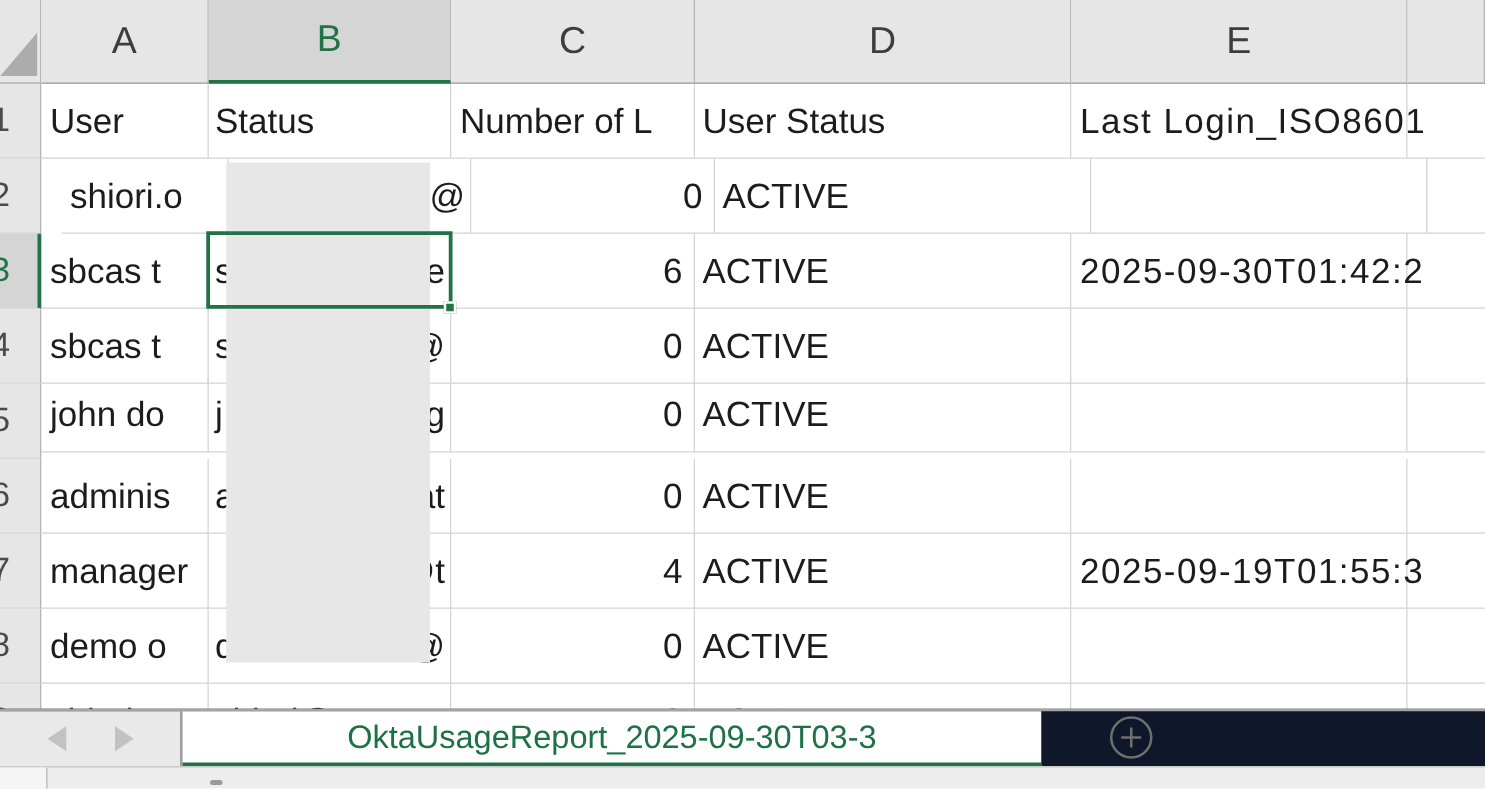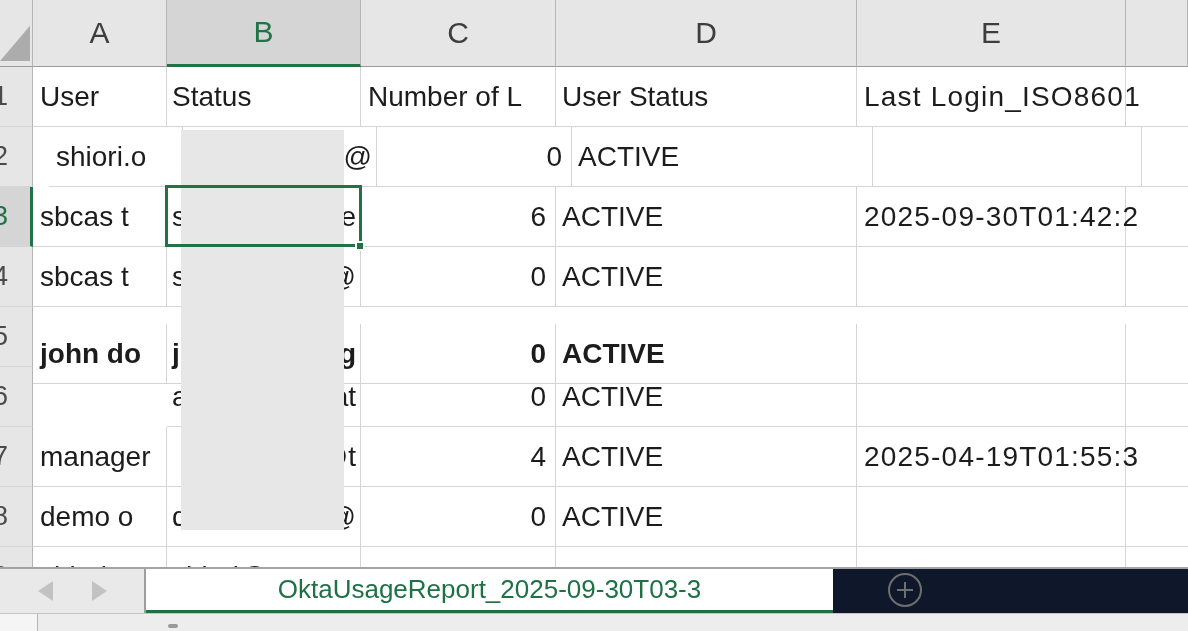--- a/index.html
+++ b/index.html
@@ -195,40 +195,43 @@
           <span>0</span>
         </div>
         <div class="cell cD">
           <span>ACTIVE</span>
         </div>
         <div class="cell cE date">
           <span></span>
         </div>
         <div class="cell cF"></div>
       </div>
-      <div class="grid-row" style="top: 324px; height: 60px; font-weight: bold;">
+      <div class="grid-row" style="top: 302px; height: 60px;">
         <div class="cell cA">
           <span>john do</span>
         </div>
         <div class="cell cB">
           <span class="bfrag-l">j</span>
           <span class="bfrag-r">@g</span>
         </div>
         <div class="cell cC">
           <span>0</span>
         </div>
         <div class="cell cD">
           <span>ACTIVE</span>
         </div>
         <div class="cell cE date">
           <span></span>
         </div>
         <div class="cell cF"></div>
       </div>
       <div class="grid-row" style="top: 367px; height: 60px;">
+        <div class="cell cA">
+          <span>adminis</span>
+        </div>
         <div class="cell cB">
           <span class="bfrag-l">a</span>
           <span class="bfrag-r">at</span>
         </div>
         <div class="cell cC">
           <span>0</span>
         </div>
         <div class="cell cD">
           <span>ACTIVE</span>
         </div>
@@ -245,21 +248,21 @@
           <span class="bfrag-l"></span>
           <span class="bfrag-r">@t</span>
         </div>
         <div class="cell cC">
           <span>4</span>
         </div>
         <div class="cell cD">
           <span>ACTIVE</span>
         </div>
         <div class="cell cE date">
-          <span>2025-04-19T01:55:3</span>
+          <span>2025-09-19T01:55:3</span>
         </div>
         <div class="cell cF"></div>
       </div>
       <div class="grid-row" style="top: 487px; height: 60px;">
         <div class="cell cA">
           <span>demo o</span>
         </div>
         <div class="cell cB">
           <span class="bfrag-l">d</span>
           <span class="bfrag-r">n@</span>

